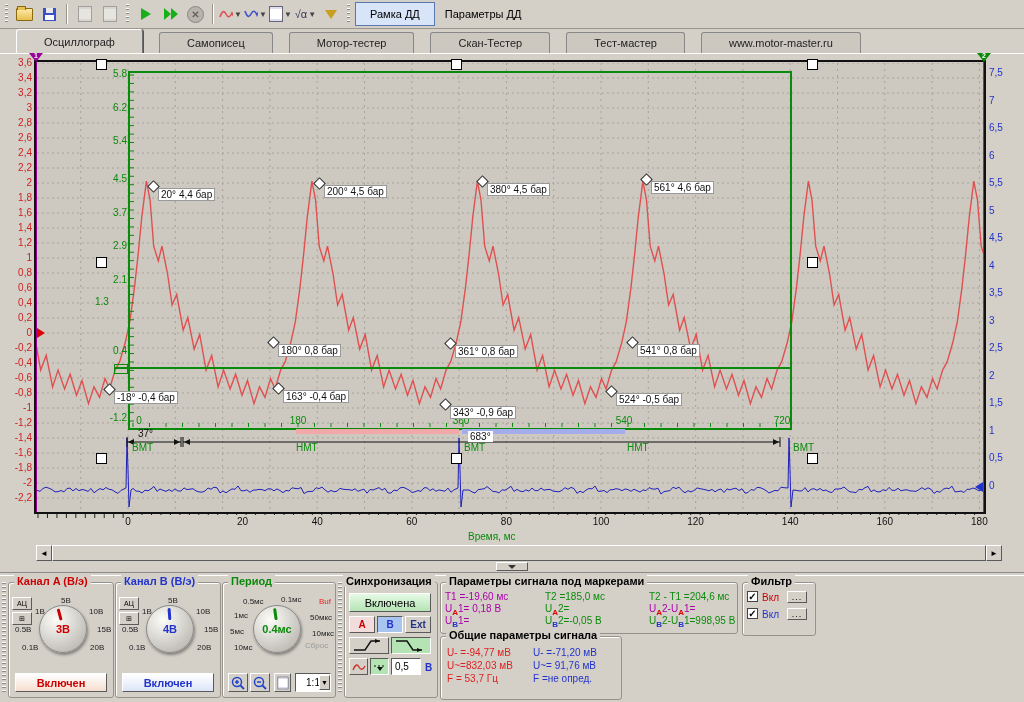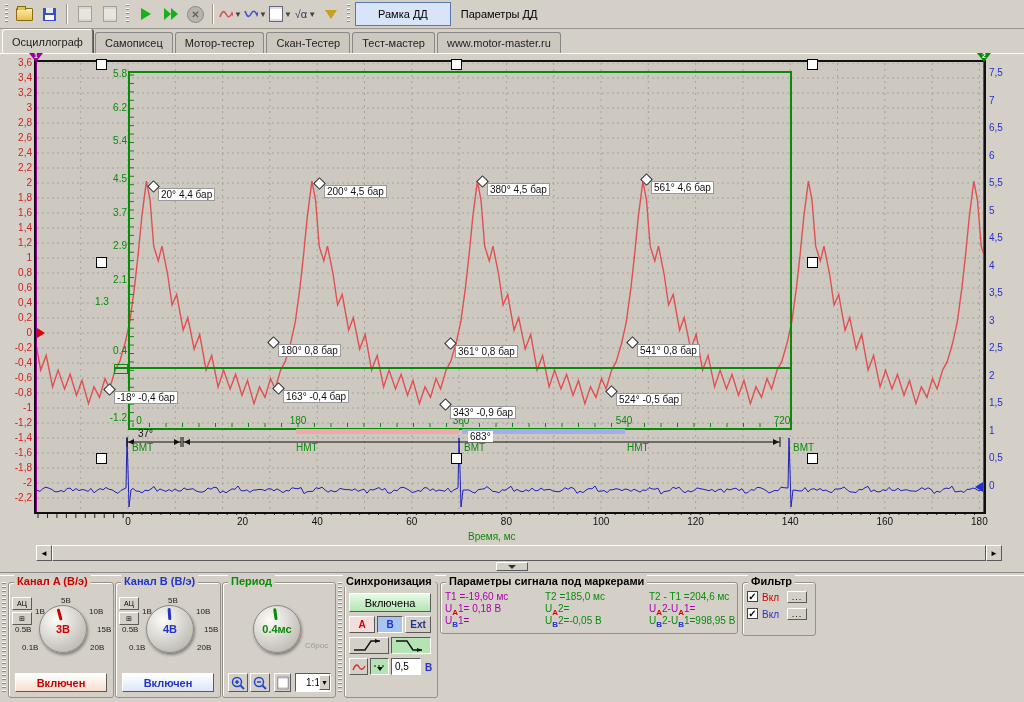--- a/index.html
+++ b/index.html
@@ -17,27 +17,27 @@
   .ico-folder:before{content:"";position:absolute;left:0;top:-3px;width:7px;height:3px;background:#e8c050;border:1px solid #8a6a10;border-bottom:none}
   .ico-save{width:13px;height:13px;background:#3a50c8;position:relative}
   .ico-save:before{content:"";position:absolute;left:3px;top:0;width:7px;height:5px;background:#e8e8e8}
   .ico-save:after{content:"";position:absolute;left:2px;bottom:1px;width:9px;height:5px;background:#fff}
   .ico-doc{width:12px;height:14px;background:#fff;border:1px solid #667;box-shadow:inset 0 -2px 0 #dde,inset 0 2px 0 #dde}
   .ico-play{width:0;height:0;border-left:10px solid #18b018;border-top:6px solid transparent;border-bottom:6px solid transparent}
   .ico-play2{width:0;height:0;border-left:7px solid #18b018;border-top:6px solid transparent;border-bottom:6px solid transparent}
   .ico-stop{width:15px;height:15px;border-radius:50%;background:#b8b4ac;color:#666;font-size:10px;font-weight:bold;
             display:flex;align-items:center;justify-content:center;border:1px solid #888}
   .ico-down{width:0;height:0;border-top:9px solid #c8a020;border-left:6px solid transparent;border-right:6px solid transparent}
-  .tb-toggle{height:22px;padding:0 22px;background:#d8e4f8;border:1px solid #5a78b0;display:flex;align-items:center;font-size:11px}
+  .tb-toggle{height:22px;padding:0 14px;background:#d8e4f8;border:1px solid #5a78b0;display:flex;align-items:center;font-size:11px}
   .tb-flat{height:22px;padding:0 8px;display:flex;align-items:center;font-size:11px}
   
   #tabbar{position:absolute;left:0;top:29px;width:1024px;height:24px;display:flex;align-items:flex-end;
           border-bottom:1px solid #fff;background:#d4d0c8}
-  .tab{height:20px;padding:0 9px;font-size:11px;display:flex;align-items:center;color:#222;
-       border:1px solid #888;border-bottom:none;border-radius:3px 3px 0 0;margin-left:2px;background:#ccc8c0}
+  .tab{height:20px;padding:0 27px;font-size:11px;display:flex;align-items:center;color:#222;
+       border:1px solid #888;border-bottom:none;border-radius:3px 3px 0 0;margin-left:16px;background:#ccc8c0}
   .tab.active{height:23px;background:#d4d0c8;border-color:#fff #707070 #d4d0c8 #fff;box-shadow:1px 0 0 #555;font-size:11px}
   
   #plotbg{position:absolute;left:36px;top:62px;width:948px;height:450px;background:#cdc9c1}
   #plotborder{position:absolute;left:34px;top:60px;width:948px;height:450px;border:2px solid #111;pointer-events:none;z-index:5}
   #wavesvg{position:absolute;left:0;top:0;z-index:2;pointer-events:none}
   .axlab{position:absolute;font-size:10px;z-index:3;white-space:nowrap}
   #ddframe{position:absolute;border:2px solid #0a8a0a;z-index:4}
   #threshold{position:absolute;height:2px;background:#0a8a0a;z-index:4}
   #threshtab{position:absolute;width:12px;height:8px;border:1px solid #0a8a0a;z-index:4}
   .mline{position:absolute;width:2px;z-index:4}
@@ -597,20 +597,30 @@
       <div class="knob" style="left: 30px; top: 22px; width: 46px; height: 46px;">
         <div class="kptr" style="background: rgb(34, 51, 204); transform: rotate(-4deg);"></div>
         <div class="kval" style="color: rgb(34, 51, 204);">4В</div>
       </div>
       <div class="sidebtn raised" style="left: 3px; top: 14px;">АЦ</div>
       <div class="sidebtn raised" style="left: 3px; top: 29px;">⊞</div>
       <div class="statebtn raised" style="left: 6px; top: 90px; width: 92px; color: rgb(34, 51, 204); background: linear-gradient(rgb(255, 255, 255), rgb(220, 230, 248));">Включен</div>
     </div>
   <div class="grp" style="left:222px;top:6px;width:112px;height:114px" id="grpP">
     <div class="gtitle" style="color:#0a8a0a">Период</div>
+  <div style="position: absolute; left: 4px; top: 8px; width: 104px; height: 60px;">
+        <div class="klab" style="left: 16px; top: 6px;">0.5мс</div>
+        <div class="klab" style="left: 54px; top: 4px;">0.1мс</div>
+        <div class="klab" style="left: 92px; top: 6px; color: rgb(238, 34, 34);">Buf</div>
+        <div class="klab" style="left: 7px; top: 20px;">1мс</div>
+        <div class="klab" style="left: 83px; top: 22px;">50мкс</div>
+        <div class="klab" style="left: 3px; top: 36px;">5мс</div>
+        <div class="klab" style="left: 85px; top: 38px;">10мкс</div>
+        <div class="klab" style="left: 7px; top: 52px;">10мс</div>
+      </div>
       <div class="knob" style="left: 30px; top: 22px; width: 46px; height: 46px;">
         <div class="kptr" style="background: rgb(10, 138, 10); transform: rotate(-8deg);"></div>
         <div class="kval" style="color: rgb(10, 138, 10);">0.4мс</div>
       </div>
       <div class="klab" style="left: 82px; top: 58px; color: rgb(154, 154, 154);">Сброс</div>
       <div class="mini raised" style="left: 5px; top: 90px; width: 20px; height: 19px;">
         <svg width="14" height="14">
           <circle cx="6" cy="6" r="4.5" fill="none" stroke="#2244cc" stroke-width="1.5"></circle>
           <line x1="4" y1="6" x2="8" y2="6" stroke="#2244cc" stroke-width="1.5"></line>
           <line x1="6" y1="4" x2="6" y2="8" stroke="#2244cc" stroke-width="1.5"></line>
@@ -677,13 +687,22 @@
     </div>
   <div class="grp" style="left:742px;top:6px;width:72px;height:52px" id="grpF">
     <div class="gtitle">Фильтр</div>
   <div class="cb" style="left: 4px; top: 8px;">✓</div>
       <div class="cell" style="left: 19px; top: 9px; color: rgb(204, 0, 0);">Вкл</div>
       <div class="mini raised" style="left: 44px; top: 8px; width: 20px; height: 12px; font-size: 9px; letter-spacing: 1px;">...</div>
       <div class="cb" style="left: 4px; top: 25px;">✓</div>
       <div class="cell" style="left: 19px; top: 26px; color: rgb(34, 51, 204);">Вкл</div>
       <div class="mini raised" style="left: 44px; top: 25px; width: 20px; height: 12px; font-size: 9px; letter-spacing: 1px;">...</div>
     </div>
+  <div class="grp" style="left:440px;top:60px;width:180px;height:62px" id="grpC">
+    <div class="gtitle">Общие параметры сигнала</div>
+  <div class="cell" style="left: 6px; top: 10px; color: rgb(221, 34, 34);">U- =-94,77 мВ</div>
+      <div class="cell" style="left: 6px; top: 23px; color: rgb(221, 34, 34);">U~=832,03 мВ</div>
+      <div class="cell" style="left: 6px; top: 36px; color: rgb(221, 34, 34);">F = 53,7 Гц</div>
+      <div class="cell" style="left: 92px; top: 10px; color: rgb(34, 51, 204);">U- =-71,20 мВ</div>
+      <div class="cell" style="left: 92px; top: 23px; color: rgb(34, 51, 204);">U~= 91,76 мВ</div>
+      <div class="cell" style="left: 92px; top: 36px; color: rgb(34, 51, 204);">F =не опред.</div>
+    </div>
 </div>
 
 </body></html>

